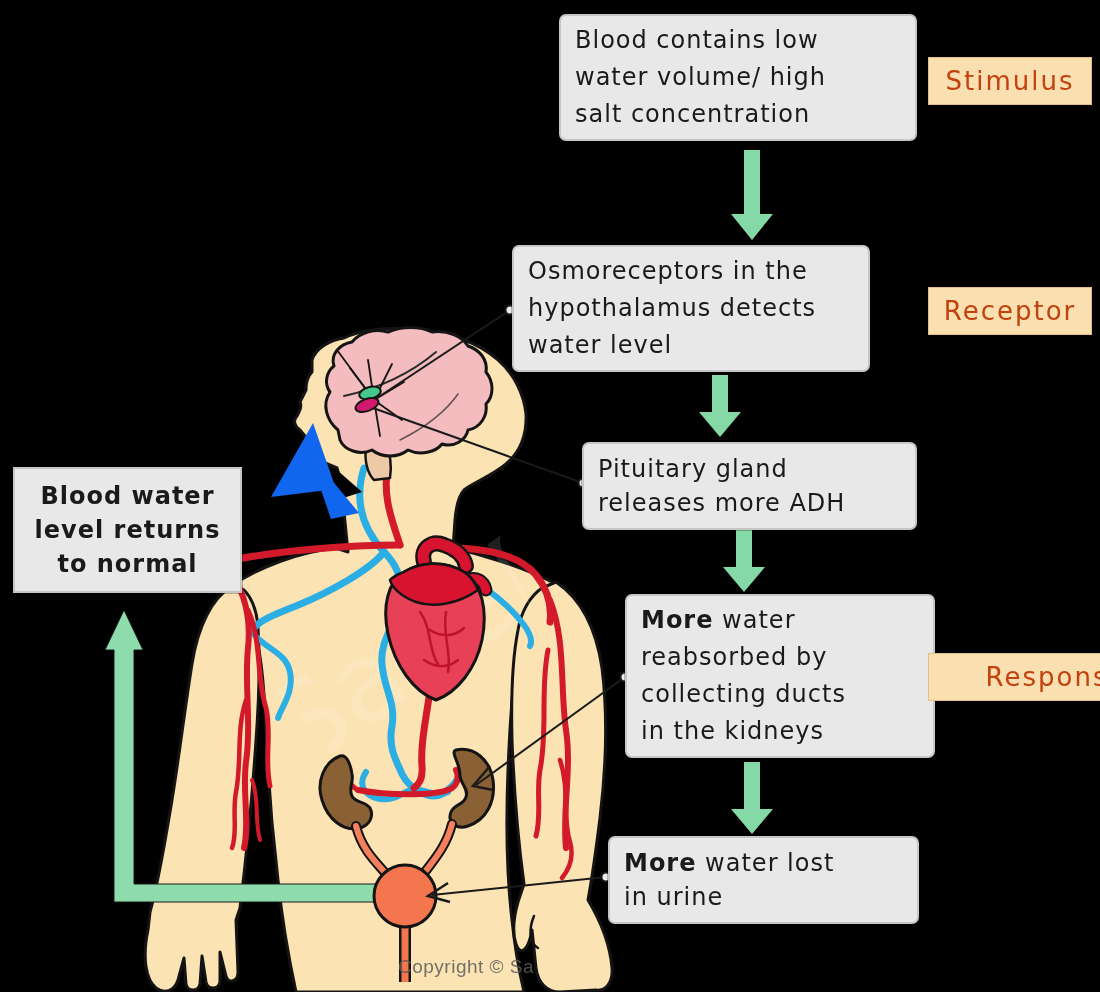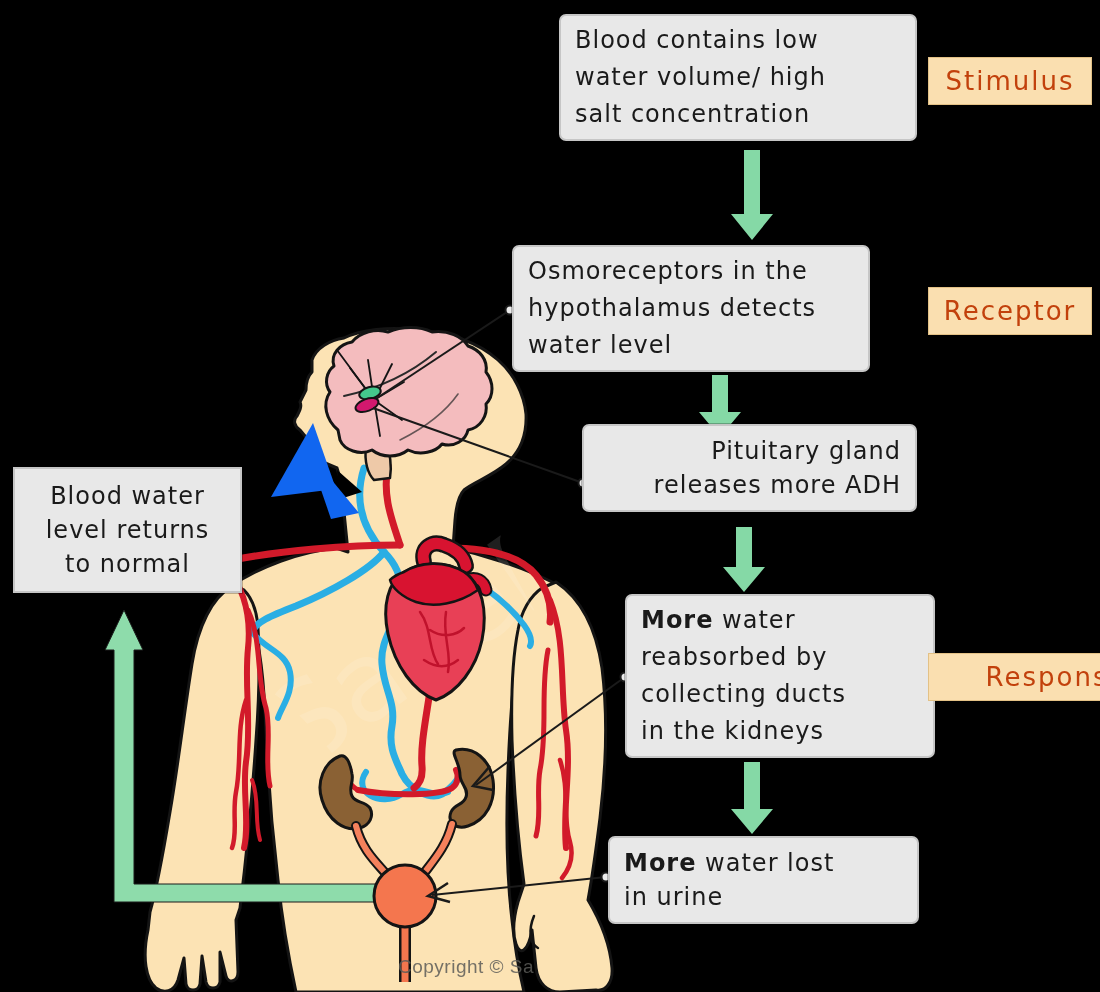--- a/index.html
+++ b/index.html
@@ -8,21 +8,21 @@
   .stage svg{position:absolute;left:0;top:0;}
   .flow-box{position:absolute;background:#e8e8e8;border:2px solid #c6c6c6;border-radius:7px;
             color:#1a1a1a;font-size:24px;letter-spacing:1px;white-space:pre-line;
             box-shadow:0 0 0 1px rgba(0,0,0,.25);}
   .flow-box b{font-weight:700;}
   .lh37{line-height:37px;padding:6px 14px;}
   .lh34{line-height:34px;padding:8px 14px;}
   .feedback-box{position:absolute;left:13px;top:467px;width:225px;background:#e8e8e8;
             border:2px solid #c6c6c6;color:#1a1a1a;font-size:24px;letter-spacing:1px;
             line-height:34px;padding:10px 0;text-align:center;white-space:pre-line;
-            box-shadow:0 0 0 1px rgba(0,0,0,.25);}
+            box-shadow:0 0 0 1px rgba(0,0,0,.25);font-weight:bold;}
   .tag{position:absolute;width:162px;height:46px;background:#fadfb0;border:1px solid #e3c186;
        color:#c2410c;font-size:26px;letter-spacing:2px;display:flex;align-items:center;
        justify-content:center;}
   .copyright{position:absolute;left:398px;top:956px;font-size:19px;color:rgba(92,92,88,.85);
        font-family:"Liberation Sans",sans-serif;letter-spacing:.5px;}
 </style>
 </head>
 <body>
 
 <div class="stage">
@@ -195,21 +195,21 @@
   </svg>
 
   <div class="flow-box lh37" style="left:559px;top:14px;width:326px;"><b></b><span>Blood contains low
 water volume/ high
 salt concentration</span></div>
 
   <div class="flow-box lh37" style="left:512px;top:245px;width:326px;"><b></b><span>Osmoreceptors in the
 hypothalamus detects
 water level</span></div>
 
-  <div class="flow-box lh34" style="left:582px;top:424px;width:303px;text-align:right;"><b></b><span>Pituitary gland
+  <div class="flow-box lh34" style="left:582px;top:442px;width:303px;"><b></b><span>Pituitary gland
 releases more ADH</span></div>
 
   <div class="flow-box lh37" style="left:625px;top:594px;width:278px;"><b>More</b><span> water
 reabsorbed by
 collecting ducts
 in the kidneys</span></div>
 
   <div class="flow-box lh34" style="left:608px;top:836px;width:279px;"><b>More</b><span> water lost
 in urine</span></div>
 

